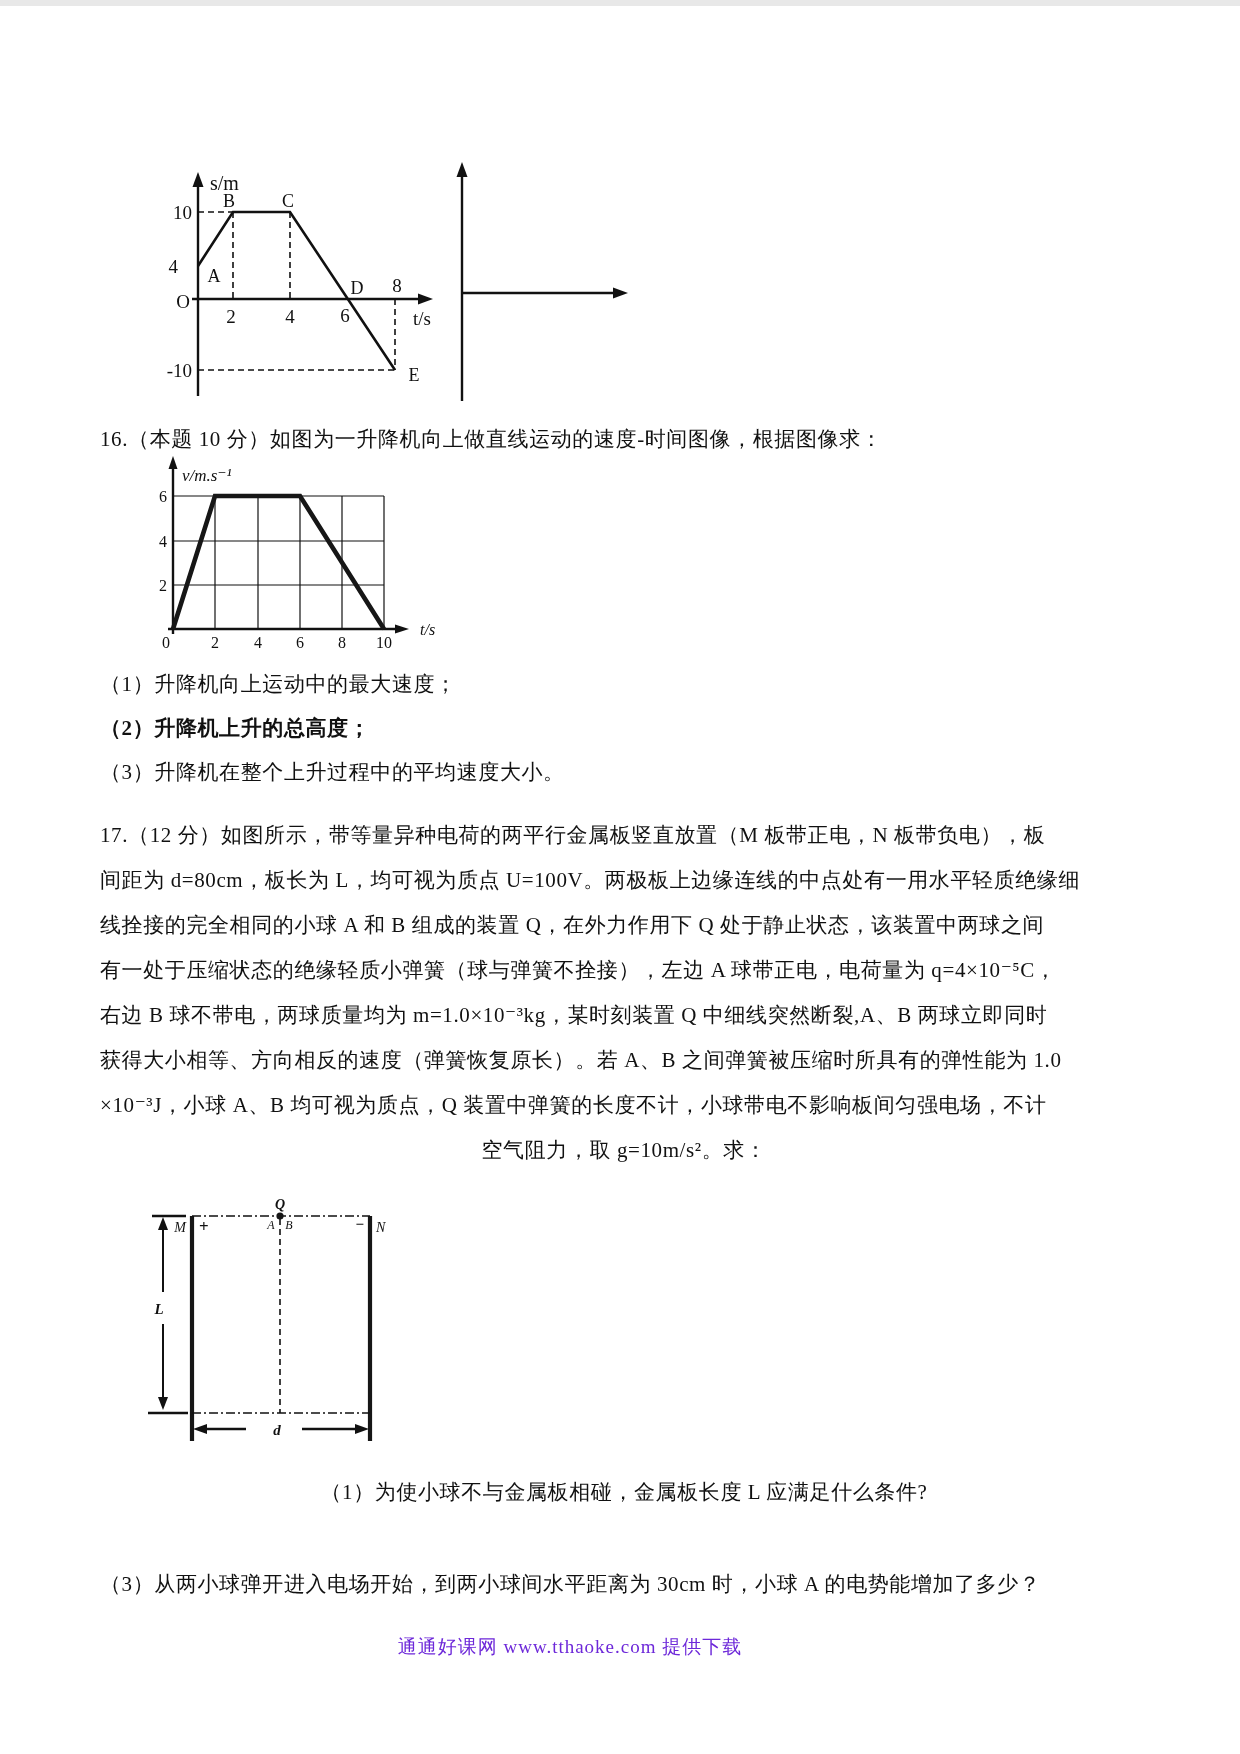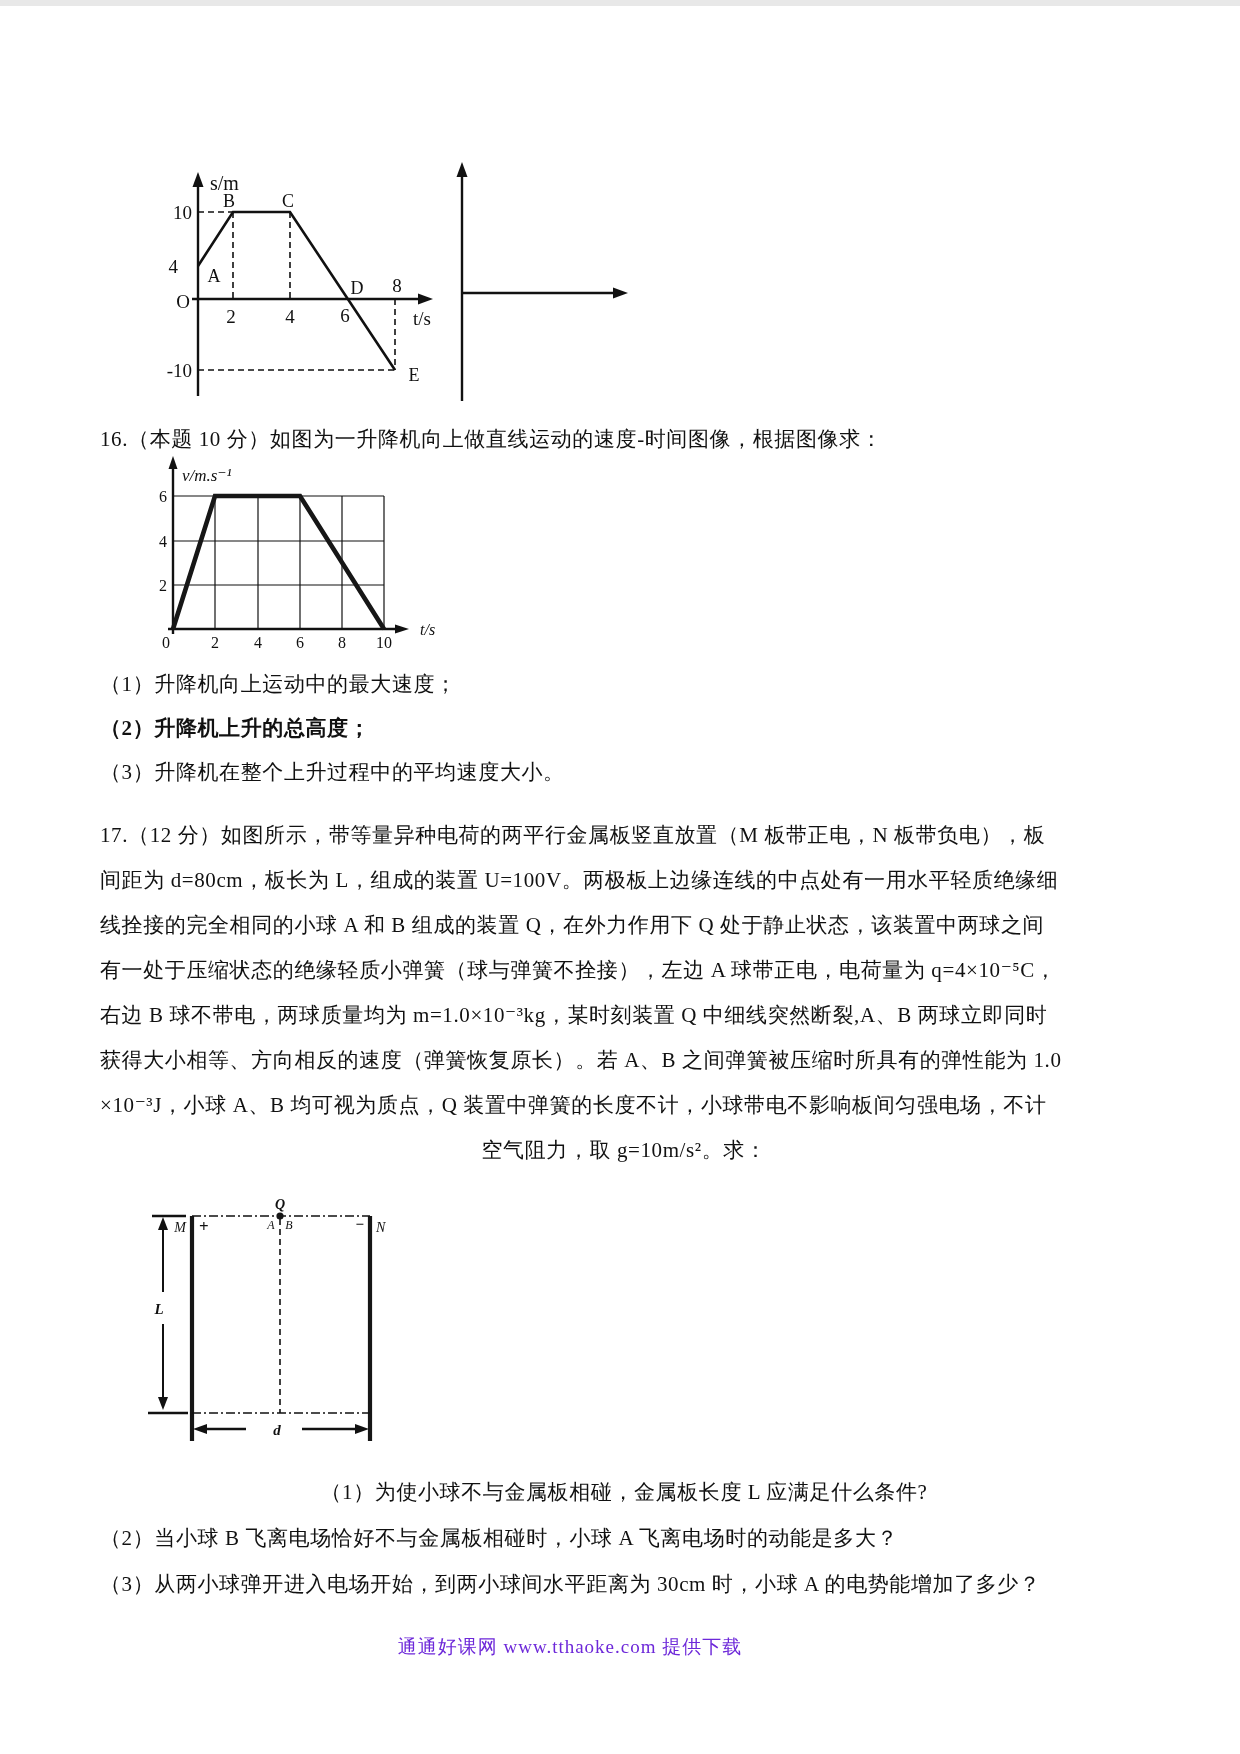--- a/index.html
+++ b/index.html
@@ -112,21 +112,21 @@
     <text x="202" y="197" font-size="16" text-anchor="middle">8</text>
     <text x="244" y="197" font-size="16" text-anchor="middle">10</text>
     <text x="280" y="184" font-size="16" class="ital">t/s</text>
   </svg>
 
   <div class="tline" style="top:664px;">（1）升降机向上运动中的最大速度；</div>
   <div class="tline" style="top:708px;font-weight:bold;">（2）升降机上升的总高度；</div>
   <div class="tline" style="top:752px;">（3）升降机在整个上升过程中的平均速度大小。</div>
 
   <div class="tline" style="top:815px;">17.（12 分）如图所示，带等量异种电荷的两平行金属板竖直放置（M 板带正电，N 板带负电），板</div>
-  <div class="tline" style="top:860px;">间距为 d=80cm，板长为 L，组成的装置 U=100V。两极板上边缘连线的中点处有一用水平轻质绝缘细</div>
+  <div class="tline" style="top:860px;">间距为 d=80cm，板长为 L，均可视为质点 U=100V。两极板上边缘连线的中点处有一用水平轻质绝缘细</div>
   <div class="tline" style="top:905px;">线拴接的完全相同的小球 A 和 B 组成的装置 Q，在外力作用下 Q 处于静止状态，该装置中两球之间</div>
   <div class="tline" style="top:950px;">有一处于压缩状态的绝缘轻质小弹簧（球与弹簧不拴接），左边 A 球带正电，电荷量为 q=4×10⁻⁵C，</div>
   <div class="tline" style="top:995px;">右边 B 球不带电，两球质量均为 m=1.0×10⁻³kg，某时刻装置 Q 中细线突然断裂,A、B 两球立即同时</div>
   <div class="tline" style="top:1040px;">获得大小相等、方向相反的速度（弹簧恢复原长）。若 A、B 之间弹簧被压缩时所具有的弹性能为 1.0</div>
   <div class="tline" style="top:1085px;">×10⁻³J，小球 A、B 均可视为质点，Q 装置中弹簧的长度不计，小球带电不影响板间匀强电场，不计</div>
   <div class="tline" style="top:1130px;text-align:center;">空气阻力，取 g=10m/s²。求：</div>
 
   <svg style="left:130px; top:1190px;" width="285" height="270" viewBox="0 0 285 270">
 
     <line class="plate" x1="62" y1="20" x2="62" y2="245"></line>
@@ -160,18 +160,17 @@
     <text x="141" y="33" font-size="12" text-anchor="middle" class="ital">A</text>
     <text x="159" y="33" font-size="12" text-anchor="middle" class="ital">B</text>
 
     <text x="56" y="36" font-size="14" text-anchor="end" class="ital">M</text>
     <text x="69" y="36" font-size="17" font-weight="bold">+</text>
     <text x="246" y="36" font-size="14" class="ital">N</text>
     <text x="234" y="33" font-size="15" text-anchor="end" font-weight="bold">−</text>
   </svg>
 
   <div class="tline" style="top:1472px;text-align:center;">（1）为使小球不与金属板相碰，金属板长度 L 应满足什么条件?</div>
-  <div class="tline" style="top:1518px;">（2）当小球 B 飞离电场恰好不与金属板相碰时，小球 A 飞离电场时的动能是多大？</div>
   <div class="tline" style="top:1564px;">（3）从两小球弹开进入电场开始，到两小球间水平距离为 30cm 时，小球 A 的电势能增加了多少？</div>
 
   <div class="footer" style="top:1628px;">通通好课网  www.tthaoke.com 提供下载</div>
 
 </div>
 
 </body></html>

